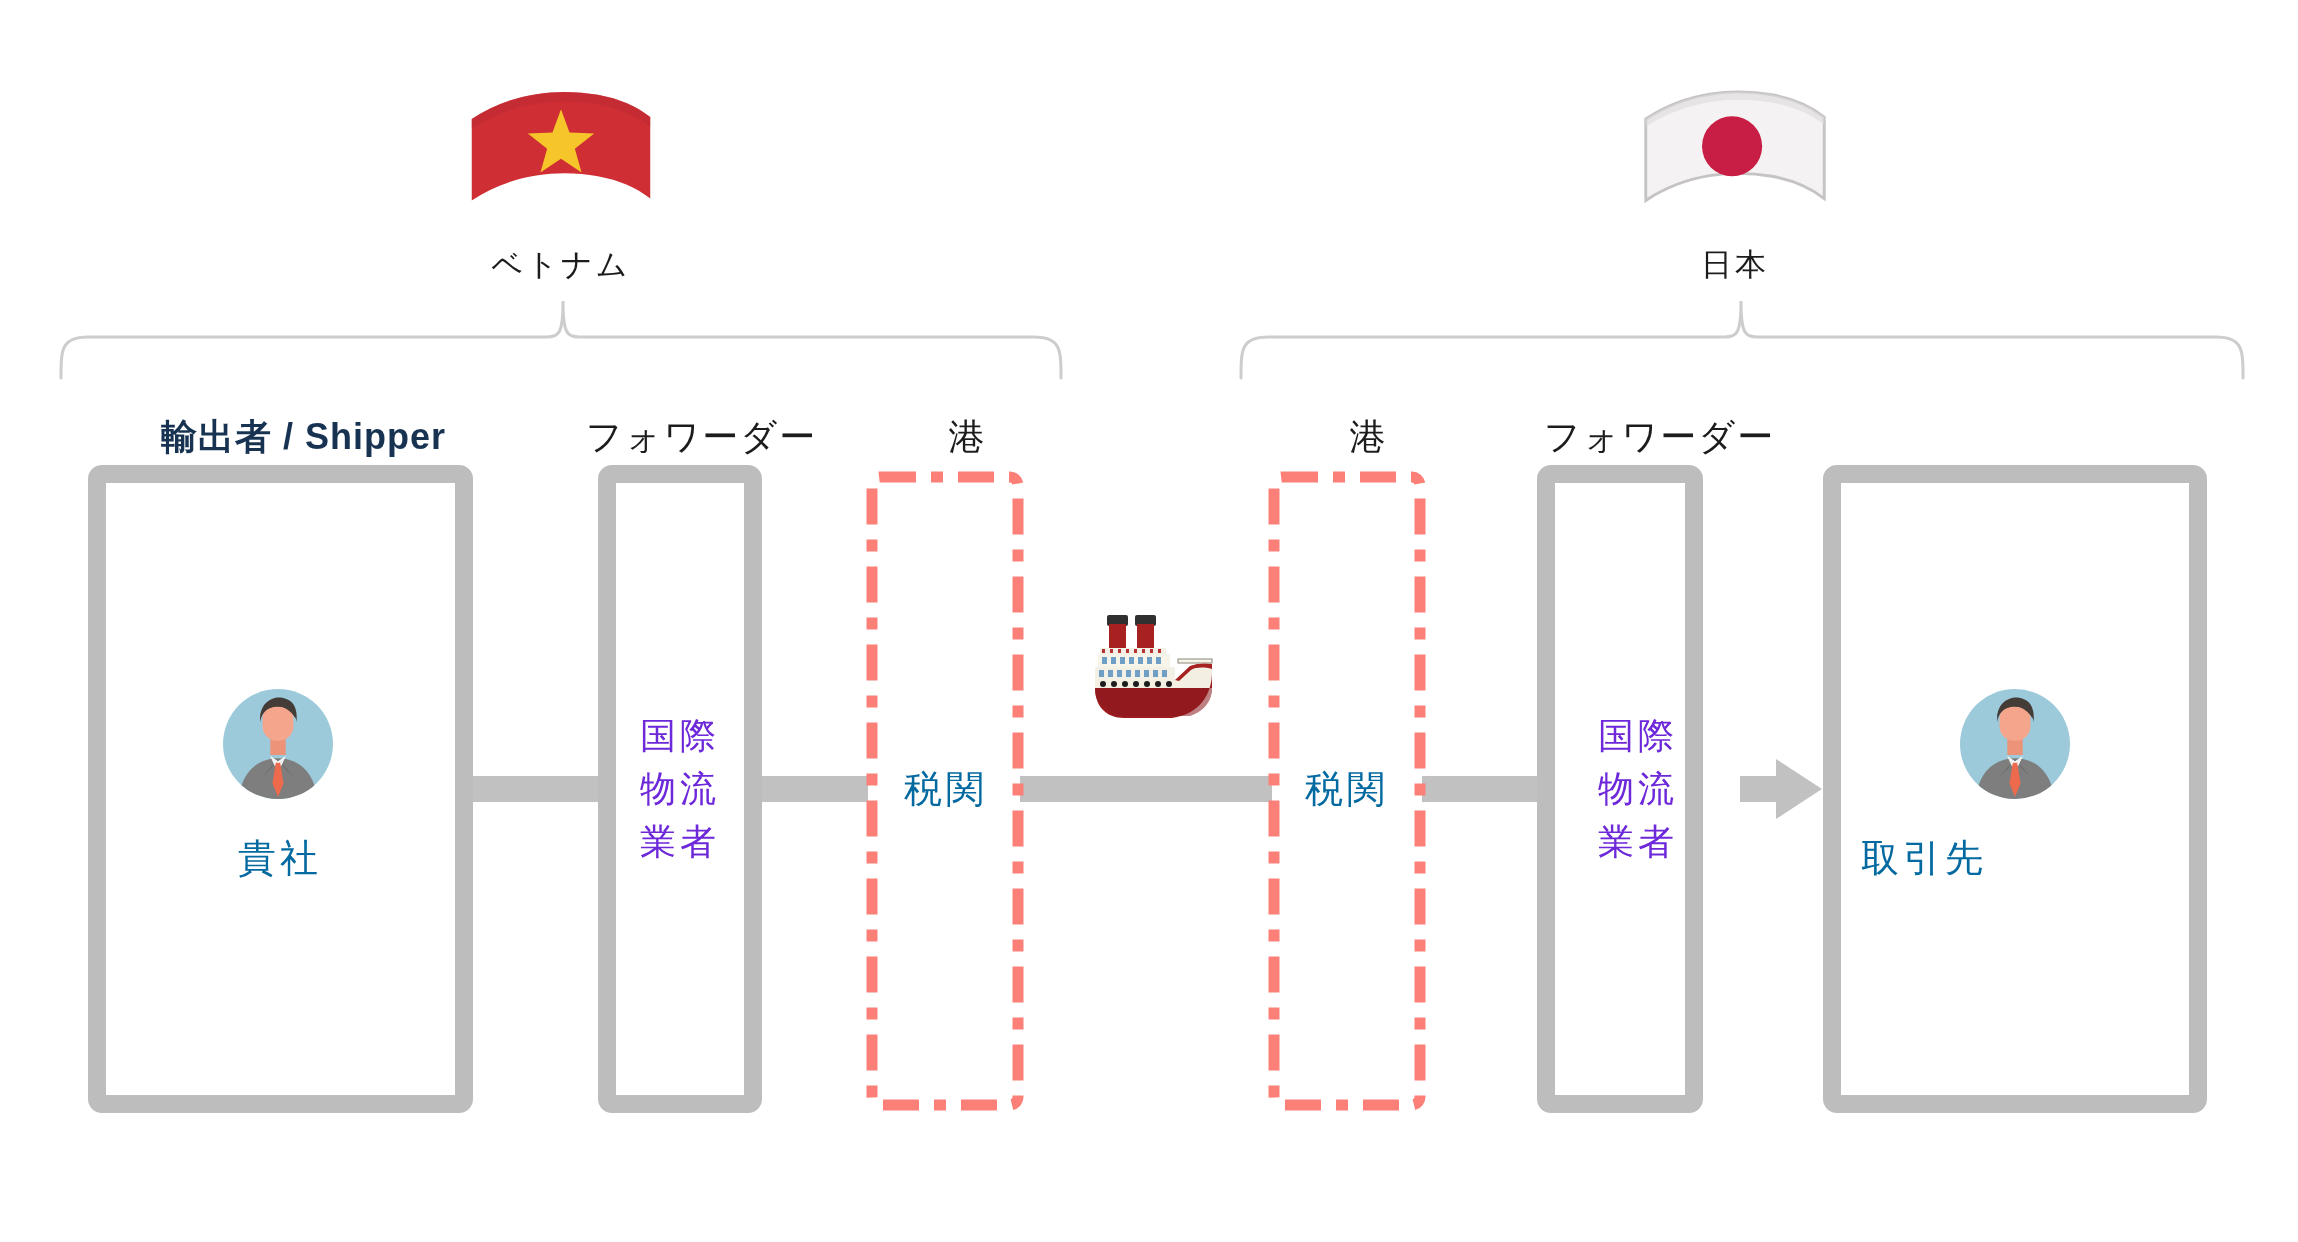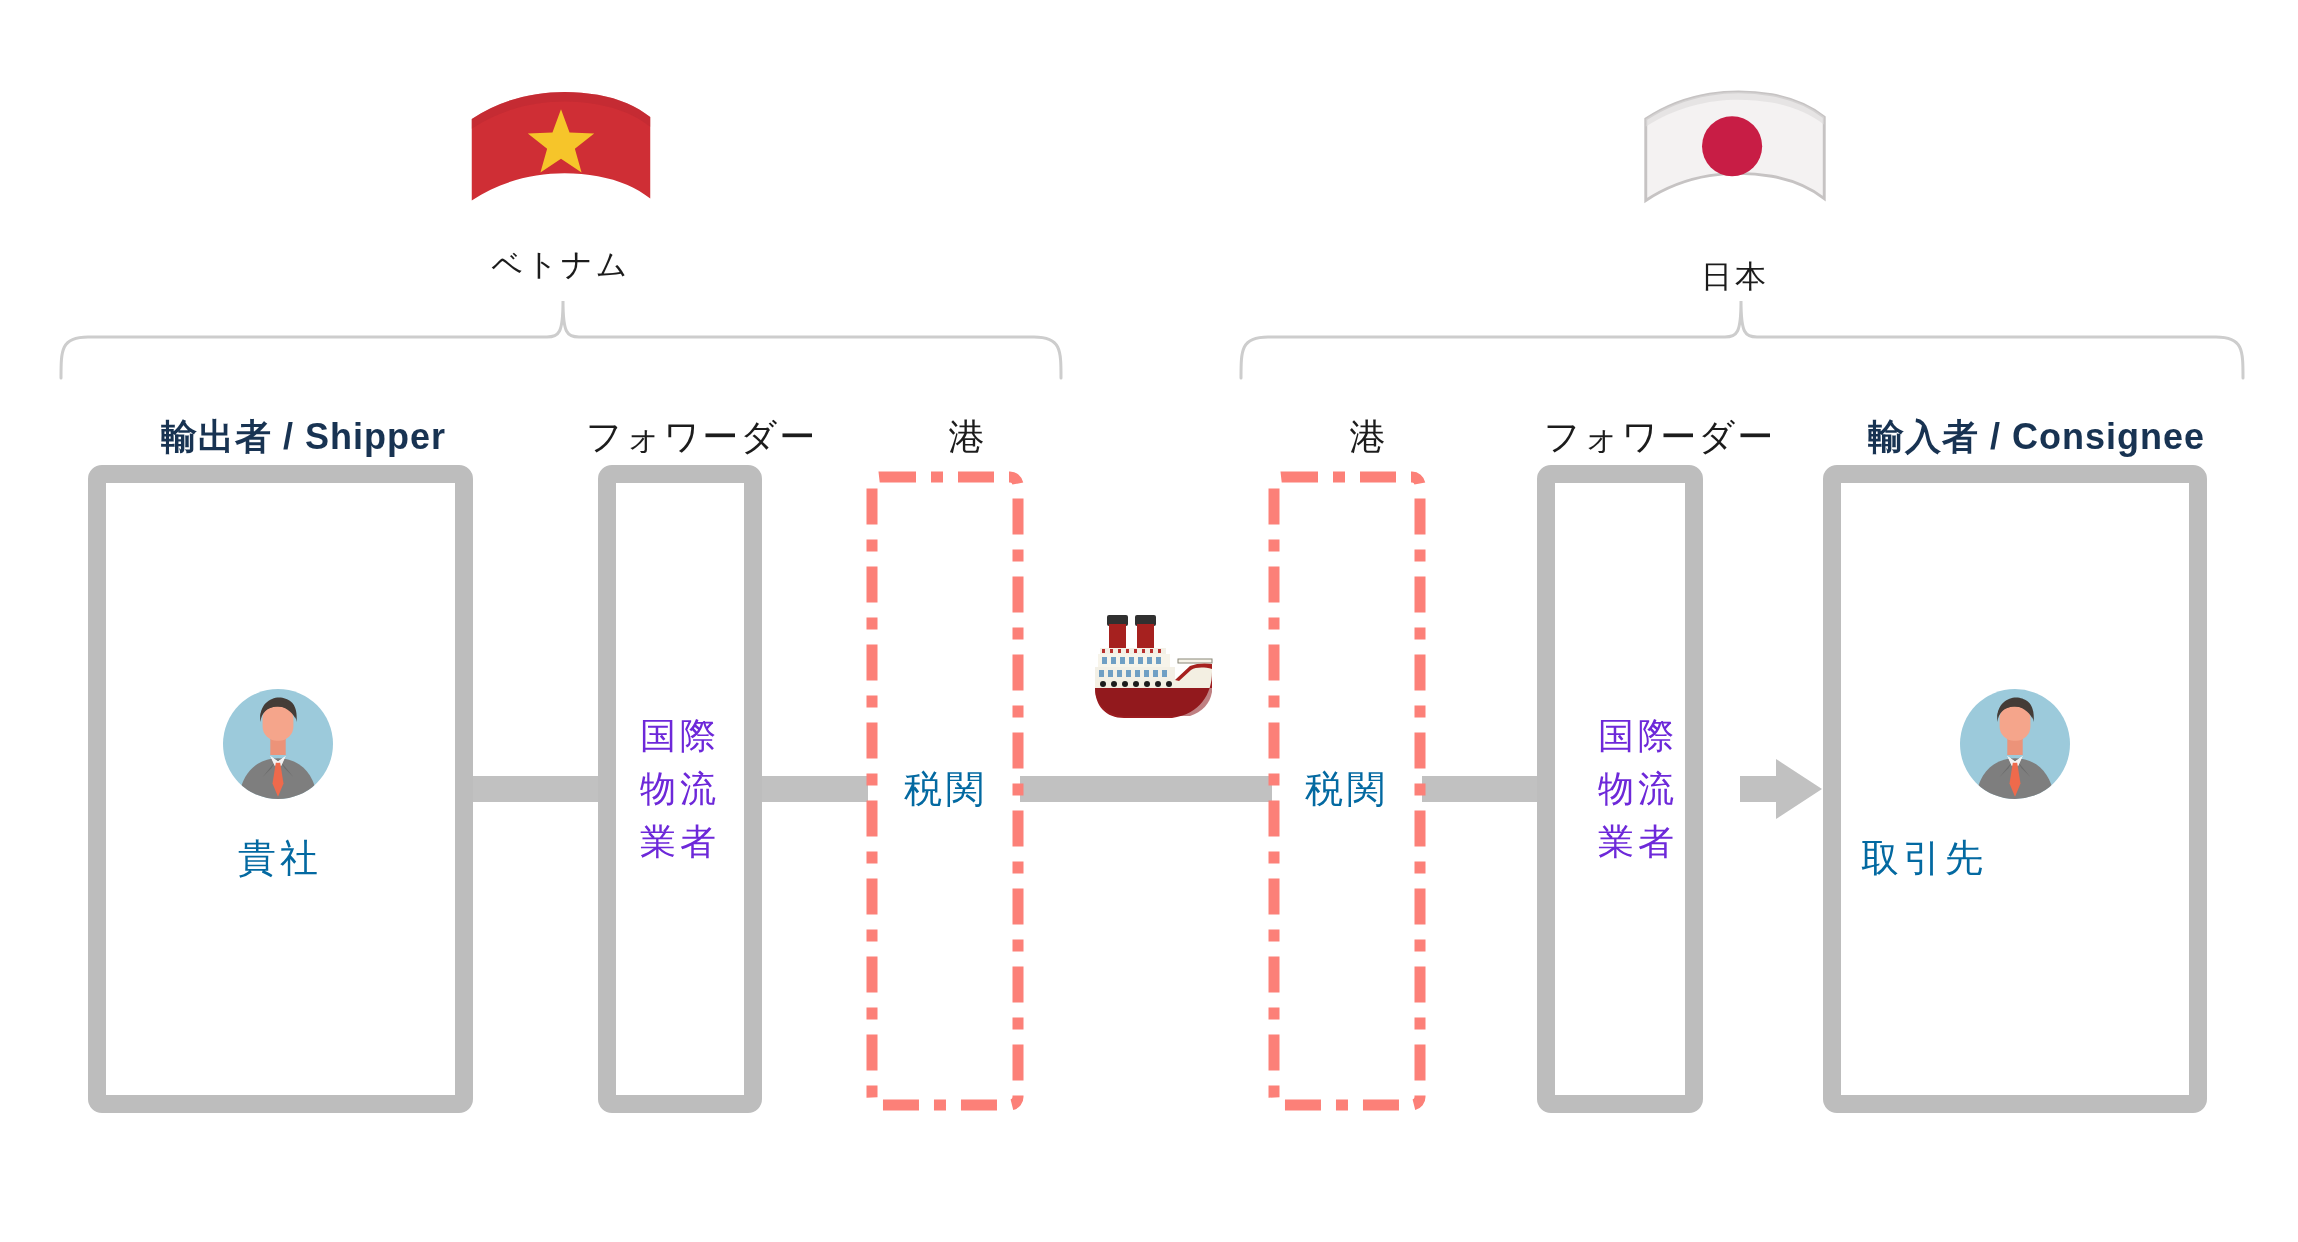--- a/index.html
+++ b/index.html
@@ -51,35 +51,34 @@
     <path d="M8,36 C50,8 98,4 138,11 C160,15 178,23 192,34 L192,44 C178,33 160,25 138,21 C98,14 50,18 8,46 Z" fill="#b92730" opacity="0.45"></path>
     <polygon fill="#f6c52a" points="100,26 108.8,49.9 134.2,50.9 114.3,66.6 121.2,91.1 100,77 78.8,91.1 85.7,66.6 65.8,50.9 91.2,49.9"></polygon>
   </svg>
   <div class="country-label" style="left:561px;top:244px;">ベトナム</div>
 
   <svg class="flag-svg" style="left:1638px;top:84px;" width="194" height="138" viewBox="0 0 200 142">
     <path d="M8,36 C50,8 98,4 138,11 C160,15 178,23 192,34 L192,118 C178,107 160,99 138,95 C98,88 50,92 8,120 Z" fill="#f4f2f2" stroke="#c6c3c3" stroke-width="3"></path>
     <path d="M8,36 C50,8 98,4 138,11 C160,15 178,23 192,34 L192,42 C178,31 160,23 138,19 C98,12 50,16 8,44 Z" fill="#dcdada" opacity="0.6"></path>
     <circle cx="97" cy="64" r="31" fill="#c81d45"></circle>
   </svg>
-  <div class="country-label" style="left:1735px;top:256px;">日本</div>
+  <div class="country-label" style="left:1735px;top:244px;">日本</div>
 
   <svg class="brace" style="left:58px;top:292px;" width="1006" height="90" viewBox="0 0 1006 90">
     <path d="M3,86 C3,58 3,45 30,45 L489,45 C501,45 505,41 505,9 C505,41 509,45 521,45 L976,45 C1003,45 1003,58 1003,86" fill="none" stroke="#cdcdcd" stroke-width="3" stroke-linecap="round"></path>
   </svg>
   <svg class="brace" style="left:1238px;top:292px;" width="1008" height="90" viewBox="0 0 1008 90">
     <path d="M3,86 C3,58 3,45 30,45 L487,45 C499,45 503,41 503,9 C503,41 507,45 519,45 L978,45 C1005,45 1005,58 1005,86" fill="none" stroke="#cdcdcd" stroke-width="3" stroke-linecap="round"></path>
   </svg>
 
   <div class="col-label navy" style="left:282px;">輸出者 / Shipper</div>
   <div class="col-label" style="left:680px;">フォワーダー</div>
   <div class="col-label" style="left:946px;">港</div>
   <div class="col-label" style="left:1347px;">港</div>
   <div class="col-label" style="left:1638px;">フォワーダー</div>
-  <div class="col-label navy" style="left:2015px;">輸入者 / Consignee</div>
 
   <div class="flow-seg" style="left:473px;width:125px;"></div>
   <div class="flow-seg" style="left:762px;width:106px;"></div>
   <div class="flow-seg" style="left:1020px;width:252px;"></div>
   <div class="flow-seg" style="left:1422px;width:115px;"></div>
   <div class="flow-seg" style="left:1740px;width:38px;"></div>
   <div class="flow-arrowhead"></div>
 
   <svg class="ship" width="122" height="112" viewBox="0 0 122 112">
 

